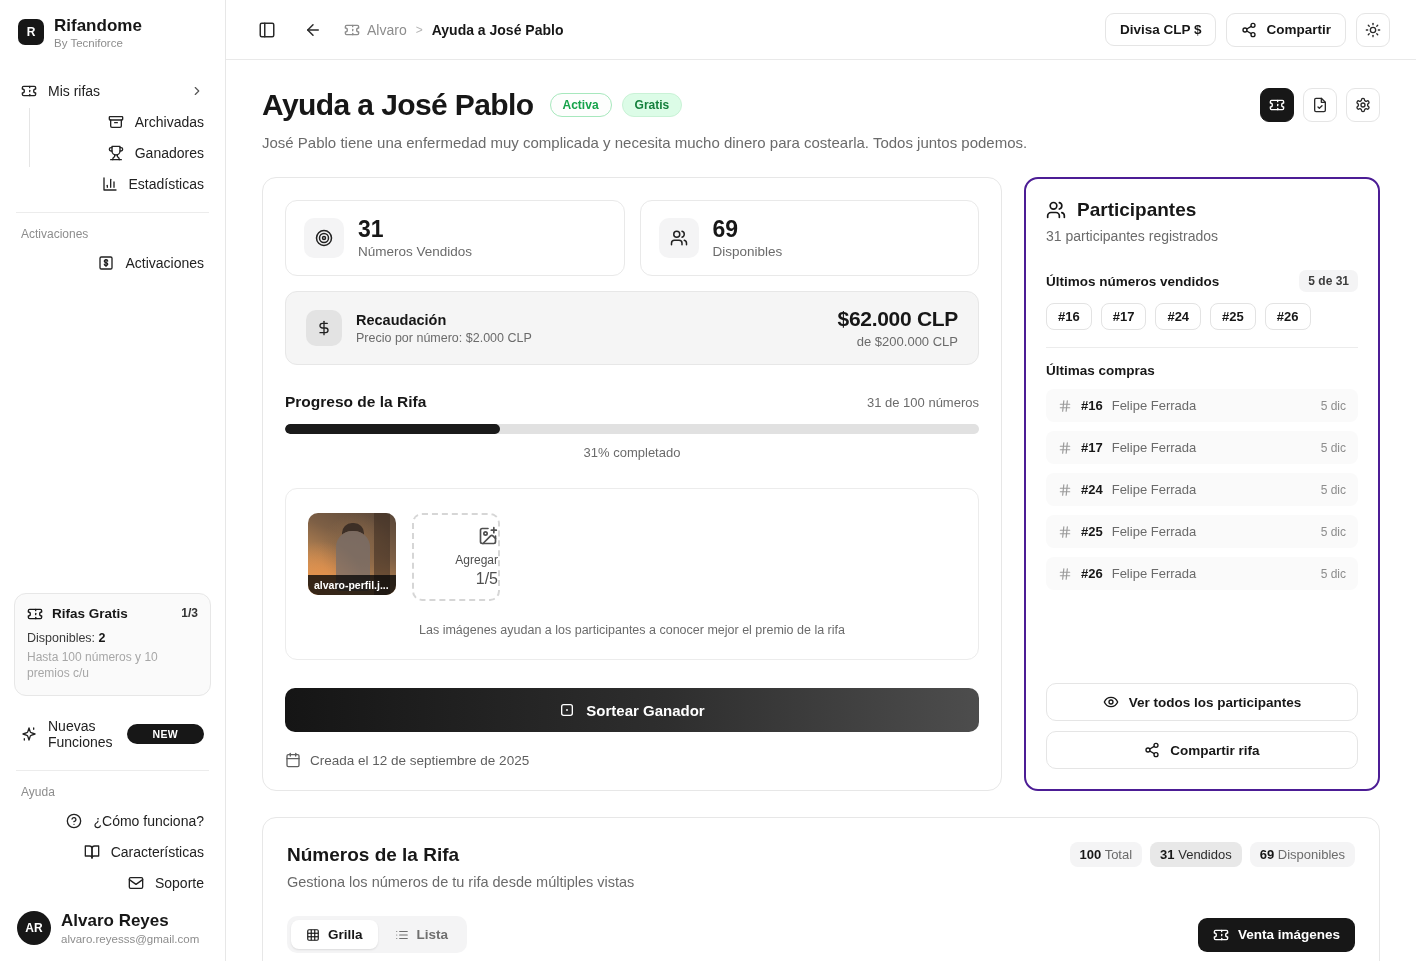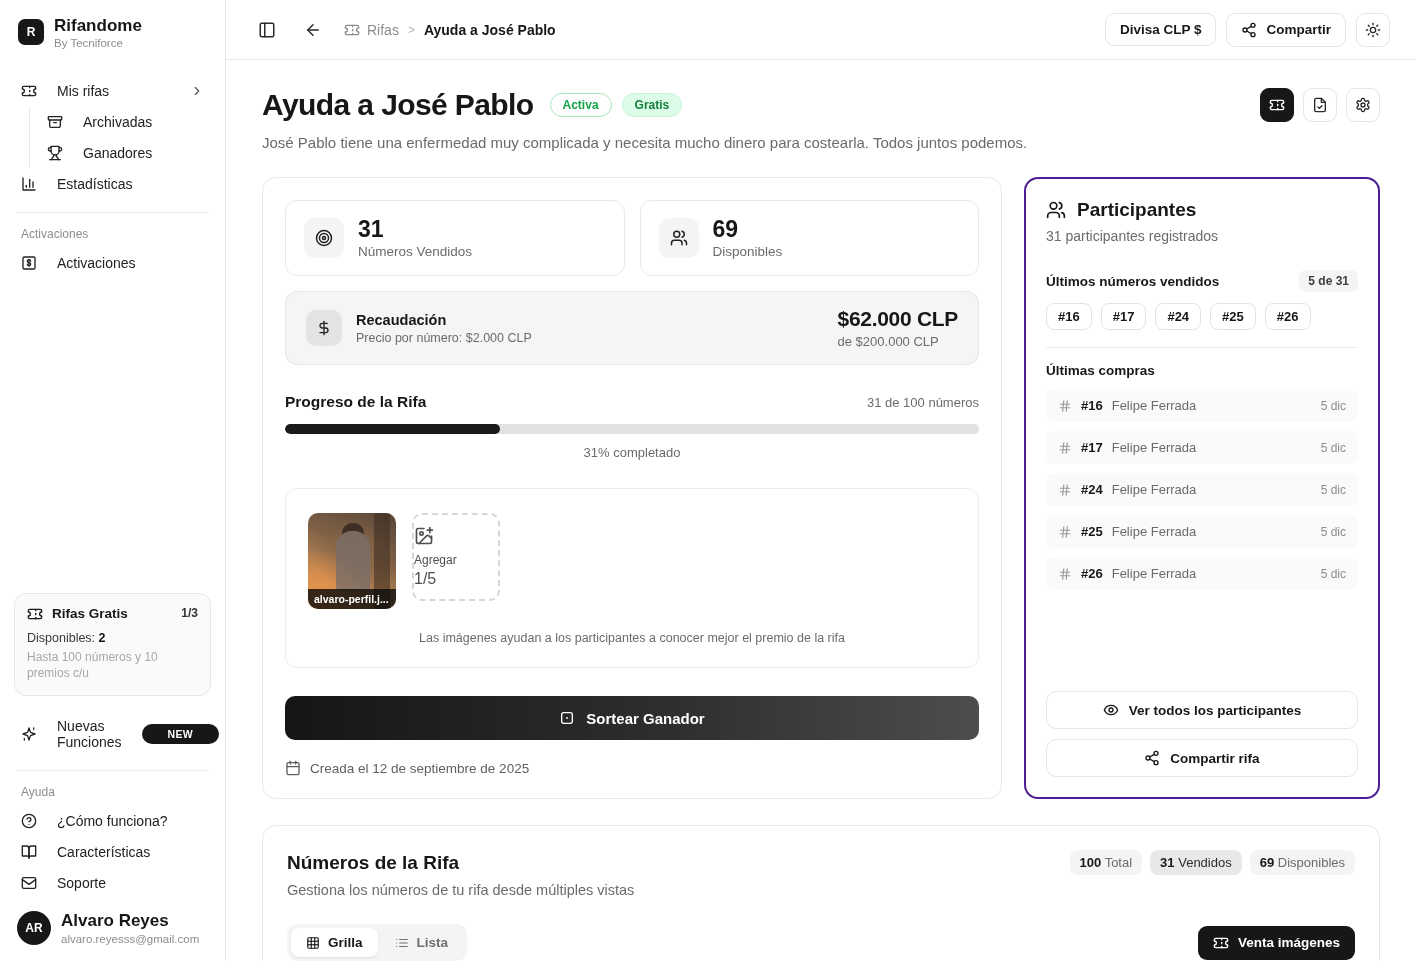--- a/index.html
+++ b/index.html
@@ -17,22 +17,22 @@
 
   
   .sidebar { width: 226px; min-width: 226px; border-right: 1px solid #e7e7e7;
     display: flex; flex-direction: column; padding: 16px 13px 16px; background: #fff; }
   .logo-row { display: flex; gap: 10px; padding: 0 5px; align-items: flex-start; }
   .logo-mark { width: 26px; height: 26px; border-radius: 7px; background: #171717; color: #fff;
     font-weight: 700; font-size: 12px; display: flex; align-items: center; justify-content: center; margin-top: 3px; }
   .brand-name { font-size: 17px; font-weight: 700; line-height: 1.15; }
   .brand-tag { font-size: 11.5px; color: #8d8d8d; margin-top: 1px; }
   .nav { margin-top: 28px; display: flex; flex-direction: column; gap: 3px; }
-  .nav-item { display: flex; align-items: center; gap: 20px; padding: 6px 8px;
-    border-radius: 8px; font-size: 14px; cursor: pointer; color: #222; }
+  .nav-item { display: flex; align-items: center; gap: 11px; padding: 6px 8px;
+    border-radius: 8px; font-size: 14px; cursor: pointer; color: #222; justify-content: flex-end; }
   .nav-sub { margin-left: 16px; border-left: 1px solid #e5e5e5; padding-left: 9px;
     display: flex; flex-direction: column; gap: 3px; }
   .chev-right { margin-left: auto; color: #555; }
   .section-label { font-size: 12px; color: #8d8d8d; padding: 0 8px; }
   .sb-divider { border-top: 1px solid #ececec; margin: 14px 3px; }
   .spacer { flex: 1; }
   .gratis-card { border: 1px solid #e7e7e7; background: #fafafa; border-radius: 12px;
     padding: 12px 12px 14px; margin: 0 1px 16px; }
   .gratis-head { display: flex; align-items: flex-start; gap: 9px; font-size: 13.5px; font-weight: 700; }
   .gratis-badge { margin-left: auto; font-size: 12px; font-weight: 600; color: #333; }
@@ -85,47 +85,47 @@
   .stat-val { font-size: 23px; font-weight: 800; line-height: 1.05; }
   .stat-lab { font-size: 13.5px; color: #6b6b6b; margin-top: 3px; }
 
   .rev { margin-top: 15px; background: #f5f5f5; border: 1px solid #e7e7e7; border-radius: 12px;
     padding: 15px 20px; display: flex; align-items: center; }
   .rev-ic { width: 36px; height: 36px; border-radius: 10px; background: #e3e3e3;
     display: flex; align-items: center; justify-content: center; color: #222; }
   .rev-texts { margin-left: 14px; }
   .rev-title { font-size: 14.5px; font-weight: 700; }
   .rev-sub { font-size: 12.5px; color: #6b6b6b; margin-top: 3px; }
-  .rev-right { margin-left: auto; text-align: left; }
+  .rev-right { margin-left: auto; text-align: right; }
   .rev-amount { font-size: 21px; font-weight: 800; letter-spacing: -0.3px; }
   .rev-of { font-size: 13px; color: #6b6b6b; margin-top: 3px; }
 
   .prog { margin-top: 28px; }
   .prog-head { display: flex; align-items: baseline; }
   .prog-title { font-size: 15.5px; font-weight: 700; }
   .prog-count { margin-left: auto; font-size: 13px; color: #6b6b6b; }
   .prog-track { margin-top: 13px; height: 10px; border-radius: 6px; background: #e1e1e1; overflow: hidden; }
   .prog-fill { height: 100%; background: #1a1a1a; border-radius: 6px; }
   .prog-caption { text-align: center; margin-top: 11px; font-size: 13px; color: #6b6b6b; }
 
   .img-card { margin-top: 28px; border: 1px solid #ececec; border-radius: 12px; padding: 24px 22px 22px; }
   .thumbs { display: flex; gap: 16px; }
-  .thumb { width: 88px; height: 96px; border-radius: 10px; position: relative; overflow: hidden;
+  .thumb { width: 88px; height: 82px; border-radius: 10px; position: relative; overflow: hidden;
     cursor: pointer; background:
       radial-gradient(circle at 14% 88%, #e8914a 0%, rgba(232,145,74,0) 42%),
       radial-gradient(circle at 55% 45%, #8a6848 0%, rgba(138,104,72,0) 55%),
       linear-gradient(205deg, #584638 0%, #7d5f45 38%, #c18a54 72%, #e0a763 100%); }
   .thumb::before { content: ""; position: absolute; right: 6px; top: 0; width: 16px; height: 100%;
     background: rgba(60,44,32,.55); }
   .thumb::after { content: ""; position: absolute; left: 28px; top: 18px; width: 34px; height: 60px;
     border-radius: 16px 16px 4px 4px; background: rgba(120,110,105,.75); box-shadow: 0 -14px 0 -6px #3d2f26; }
   .thumb-name { position: absolute; left: 0; right: 0; bottom: 0; z-index: 2; background: rgba(10,10,10,.8);
     color: #fff; font-size: 10.5px; font-weight: 700; padding: 4px 6px; white-space: nowrap; overflow: hidden; }
   .add-box { width: 88px; height: 88px; border: 2px dashed #d6d6d6; border-radius: 10px;
-    display: flex; flex-direction: column; align-items: flex-start; justify-content: center; gap: 3px;
+    display: flex; flex-direction: column; align-items: flex-end; justify-content: center; gap: 3px;
     color: #4f4f4f; cursor: pointer; }
   .add-label { font-size: 12px; color: #4f4f4f; margin-top: 4px; }
   .add-count { font-size: 16px; color: #4f4f4f; }
   .img-hint { text-align: center; font-size: 12.5px; color: #6b6b6b; margin-top: 22px; }
 
   .draw-btn { margin-top: 28px; width: 100%; height: 44px; border: none; border-radius: 10px;
     background: linear-gradient(90deg, #151515 0%, #2e2e2e 55%, #4d4d4d 100%); color: #fff;
     font-size: 15px; font-weight: 700; font-family: inherit; display: flex; align-items: center;
     justify-content: center; gap: 11px; cursor: pointer; }
   .created-row { margin-top: 20px; display: flex; align-items: center; gap: 9px;
@@ -464,21 +464,21 @@
     <button class="ghost-btn">
       <svg class="ic18" style="stroke:currentColor;fill:none;stroke-width:2;stroke-linecap:round;stroke-linejoin:round">
           <use href="#i-arrow-left"></use>
         </svg>
     </button>
     <div class="crumbs">
       <span class="crumb-root">
         <svg class="ic">
             <use href="#i-ticket"></use>
           </svg>
-        <span>Rifas</span>
+        <span>Alvaro</span>
       </span>
       <span class="crumb-sep">&gt;</span>
       <span class="crumb-cur">Ayuda a José Pablo</span>
     </div>
     <div class="topbar-right">
       <button class="btn-outline">
         <span>Divisa CLP $</span>
       </button>
       <button class="btn-outline">
         <svg class="ic">

